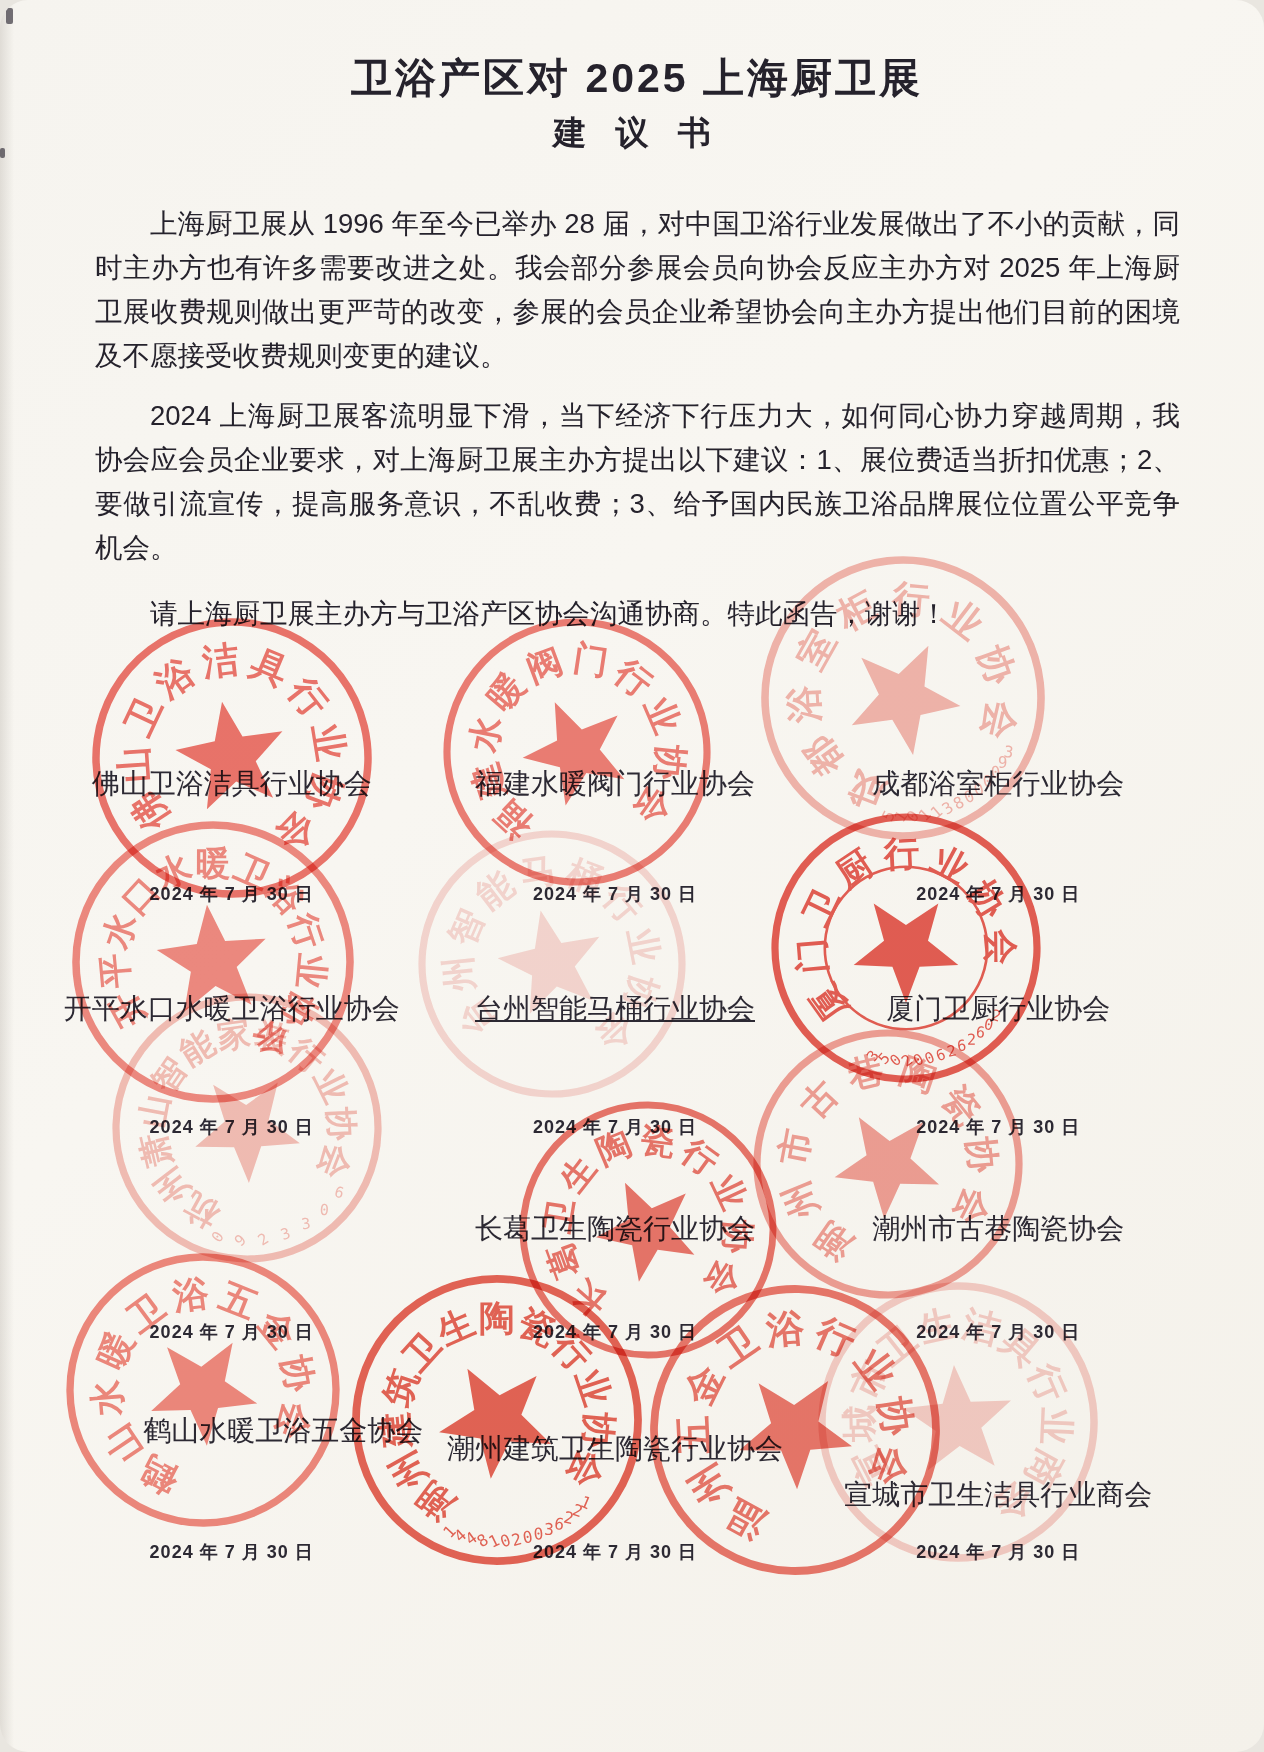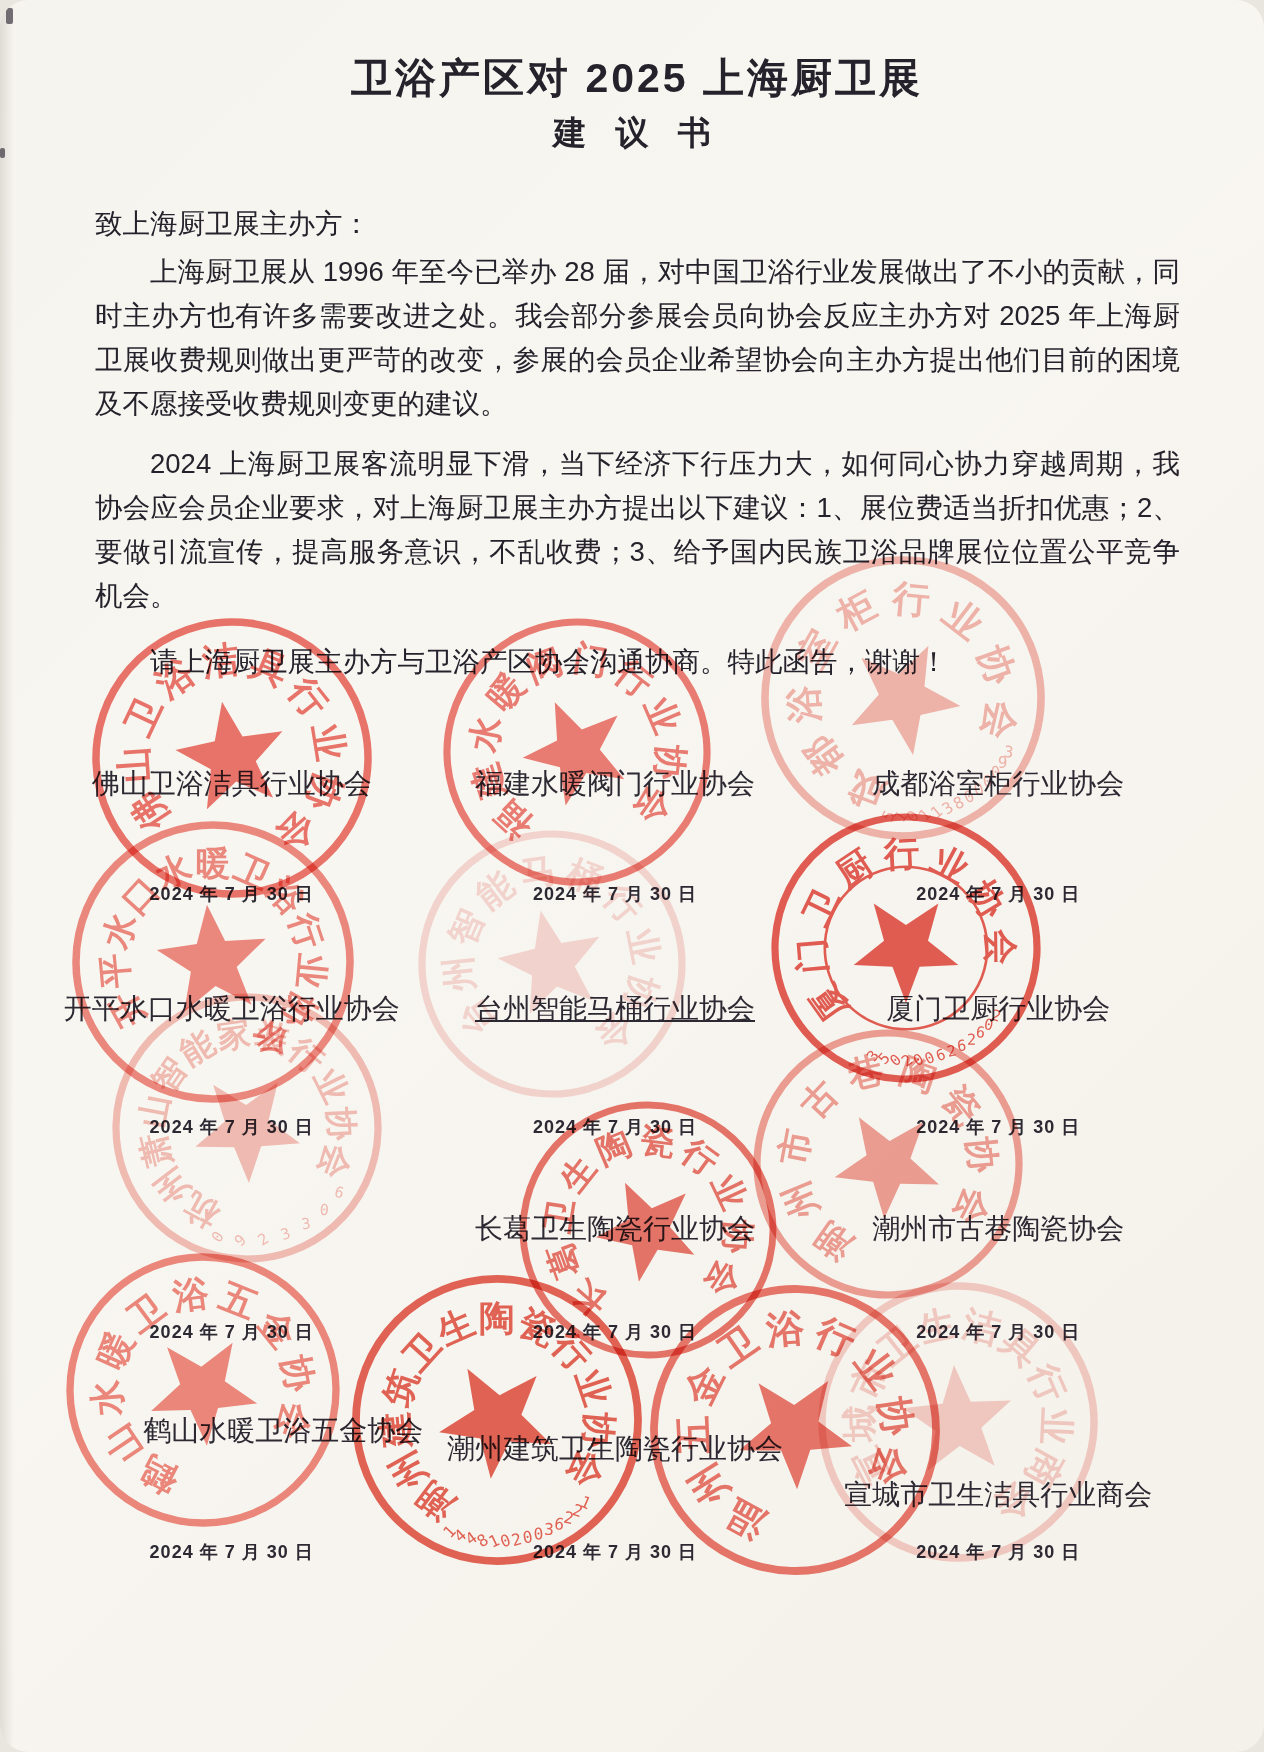--- a/index.html
+++ b/index.html
@@ -84,21 +84,20 @@
 
 <div class="page">
   <div class="edge-shade"></div>
   <div class="scan-speck" style="left:6px;top:8px;width:7px;height:16px;"></div>
   <div class="scan-speck" style="left:0;top:148px;width:5px;height:10px;"></div>
 
   <div class="doc-title">卫浴产区对 2025 上海厨卫展</div>
   <div class="doc-subtitle">建 议 书</div>
 
   <div class="body-text">
-    <div class="salutation">致上海厨卫展主办方：</div>
     <p class="para">上海厨卫展从 1996 年至今已举办 28 届，对中国卫浴行业发展做出了不小的贡献，同时主办方也有许多需要改进之处。我会部分参展会员向协会反应主办方对 2025 年上海厨卫展收费规则做出更严苛的改变，参展的会员企业希望协会向主办方提出他们目前的困境及不愿接受收费规则变更的建议。</p>
     <p class="para">2024 上海厨卫展客流明显下滑，当下经济下行压力大，如何同心协力穿越周期，我协会应会员企业要求，对上海厨卫展主办方提出以下建议：1、展位费适当折扣优惠；2、要做引流宣传，提高服务意识，不乱收费；3、给予国内民族卫浴品牌展位位置公平竞争机会。</p>
     <p class="para closing">请上海厨卫展主办方与卫浴产区协会沟通协商。特此函告，谢谢！</p>
   </div>
 
   <div class="seal-section" id="seal-grid">
       <div class="sig-block">
         <div class="sig-name" style="top: 145px;">佛山卫浴洁具行业协会</div>
         <div class="sig-date" style="top: 262px;">2024 年 7 月 30 日</div>
       </div>

